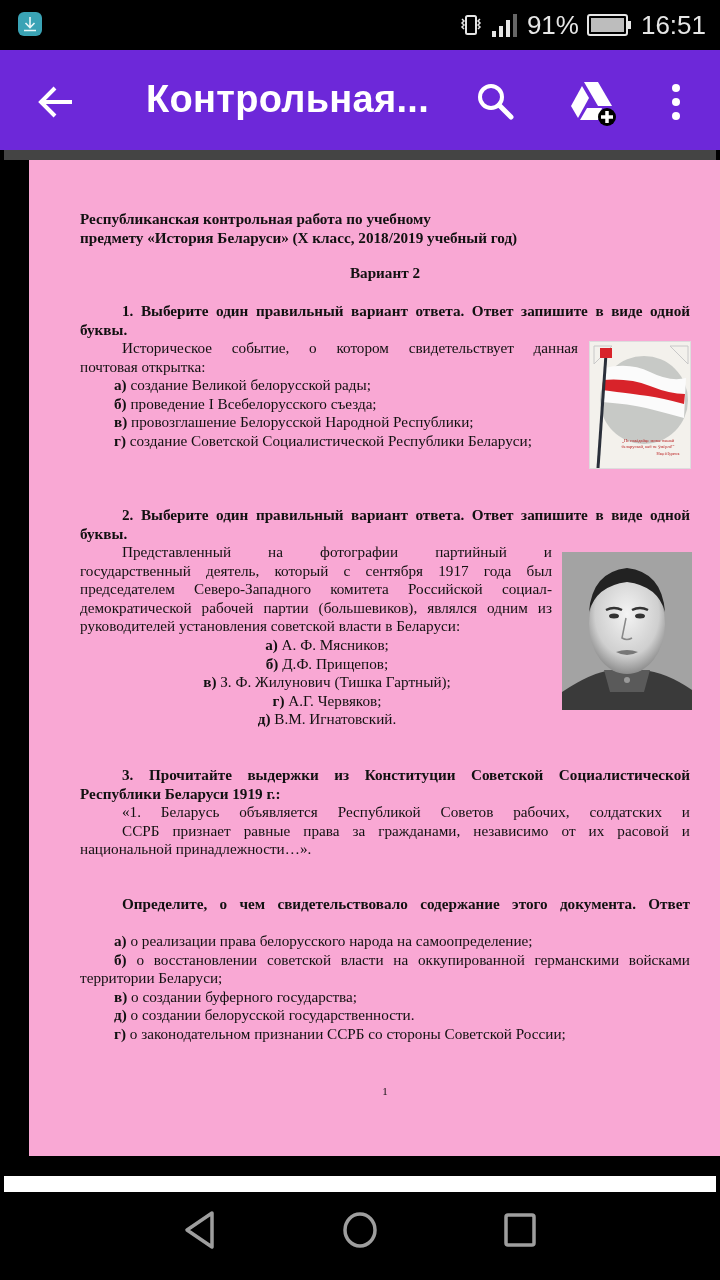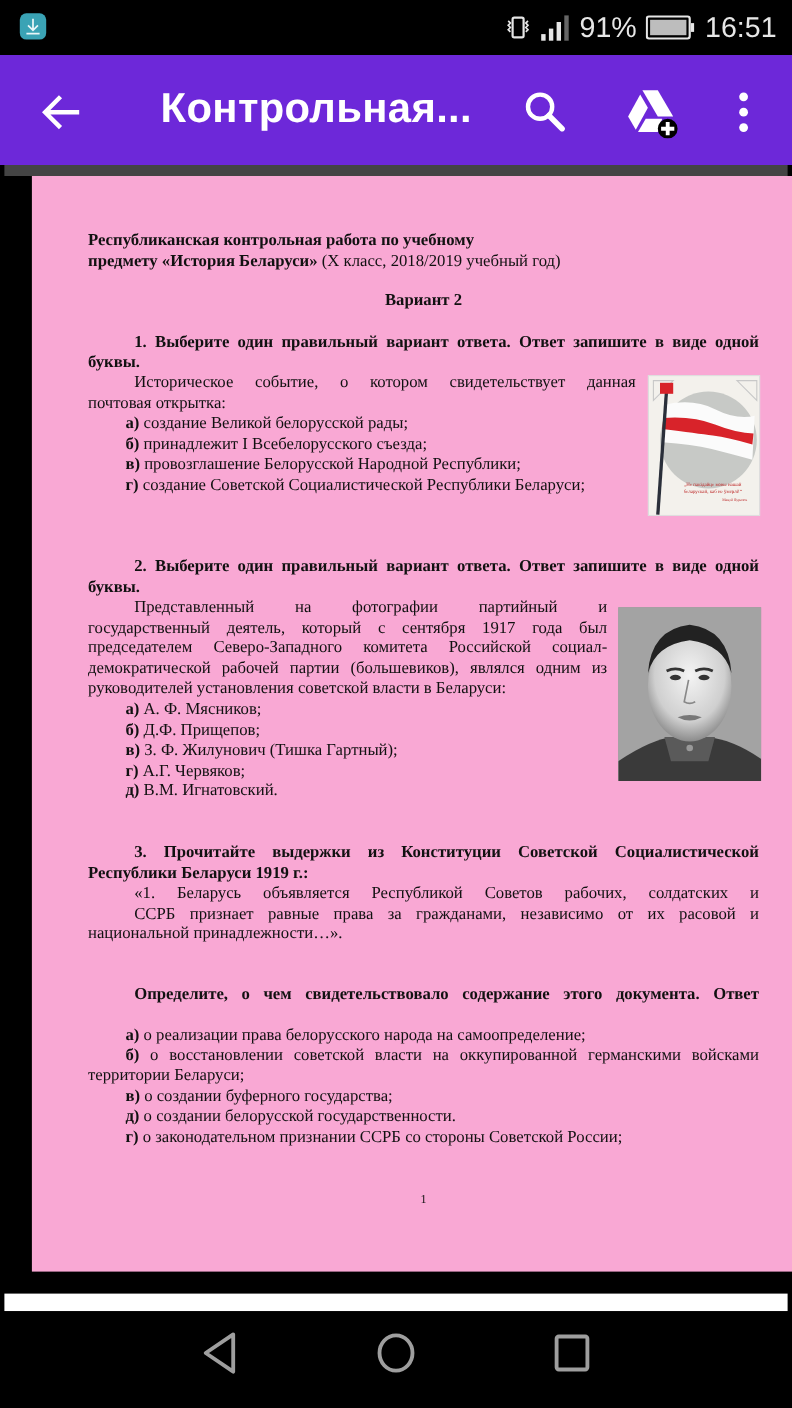--- a/index.html
+++ b/index.html
@@ -37,21 +37,21 @@
 
   .doc-header { top: 50px; }
   .variant { top: 104px; left: 0; width: 712px; text-align: center; }
   .q1-title { top: 142px; }
   .q1-stem { top: 179px; width: 498px; }
   .q1-options { top: 216px; width: 520px; }
   .postcard { position: absolute; left: 560px; top: 181px; width: 102px; height: 128px; background: #f2f0ea; border: 1px solid #ddd; overflow: hidden; }
 
   .q2-title { top: 346px; }
   .q2-stem { top: 383px; width: 472px; }
-  .q2-options { top: 476px; width: 460px; }
+  .q2-options { top: 476px; width: 460px; text-align: center; }
   .portrait { position: absolute; left: 533px; top: 392px; width: 130px; height: 158px; background: #9a9a9a; overflow: hidden; }
 
   .q3-title { top: 606px; }
   .q3-quote { top: 643px; }
   .q3-task { top: 735px; }
   .q3-options { top: 772px; }
   .page-number { position: absolute; left: 0; top: 922px; width: 712px; text-align: center; font-size: 11px; }
 
   .line { display: block; }
 
@@ -128,36 +128,36 @@
   </div>
 </div>
 
 <div class="viewer">
   <div class="top-band"></div>
 
   <div class="page">
 
     <div class="p doc-header bold">
       <span class="line">Республиканская контрольная работа по учебному</span>
-      <span class="line"><span>предмету «История Беларуси»</span><span style="font-weight:normal"> (X класс, 2018/2019 учебный год)</span></span>
+      <span class="line"><span>предмету «История Беларуси»</span><span style="font-weight:bold"> (X класс, 2018/2019 учебный год)</span></span>
     </div>
 
     <div class="p variant bold">Вариант 2</div>
 
     <div class="p q1-title bold">
       <span class="line justify indent">1. Выберите один правильный вариант ответа. Ответ запишите в виде одной</span>
       <span class="line">буквы.</span>
     </div>
     <div class="p q1-stem">
       <span class="line justify indent">Историческое событие, о котором свидетельствует данная</span>
       <span class="line">почтовая открытка:</span>
     </div>
     <div class="p q1-options">
       <span class="line opt"><b>а)</b><span> создание Великой белорусской рады;</span></span>
-      <span class="line opt"><b>б)</b><span> принадлежит I Всебелорусского съезда;</span></span>
+      <span class="line opt"><b>б)</b><span> проведение I Всебелорусского съезда;</span></span>
       <span class="line opt"><b>в)</b><span> провозглашение Белорусской Народной Республики;</span></span>
       <span class="line opt"><b>г)</b><span> создание Советской Социалистической Республики Беларуси;</span></span>
     </div>
     <div class="postcard">
       <svg width="102" height="128" viewBox="0 0 102 128">
         <rect width="102" height="128" fill="#f3f1ec"></rect>
         <path d="M4 4 L22 4 L4 22 Z M98 4 L80 4 L98 22 Z" fill="none" stroke="#c8c8c8" stroke-width="1"></path>
         <circle cx="54" cy="58" r="44" fill="#c7c9c6"></circle>
         <path d="M14 26 Q40 20 60 30 T96 36 L94 76 Q72 70 56 66 T12 60 Z" fill="#fbfbfb"></path>
         <path d="M13 38 Q40 36 60 44 T95 52 L94 62 Q72 56 58 54 T12 48 Z" fill="#d8232a"></path>

